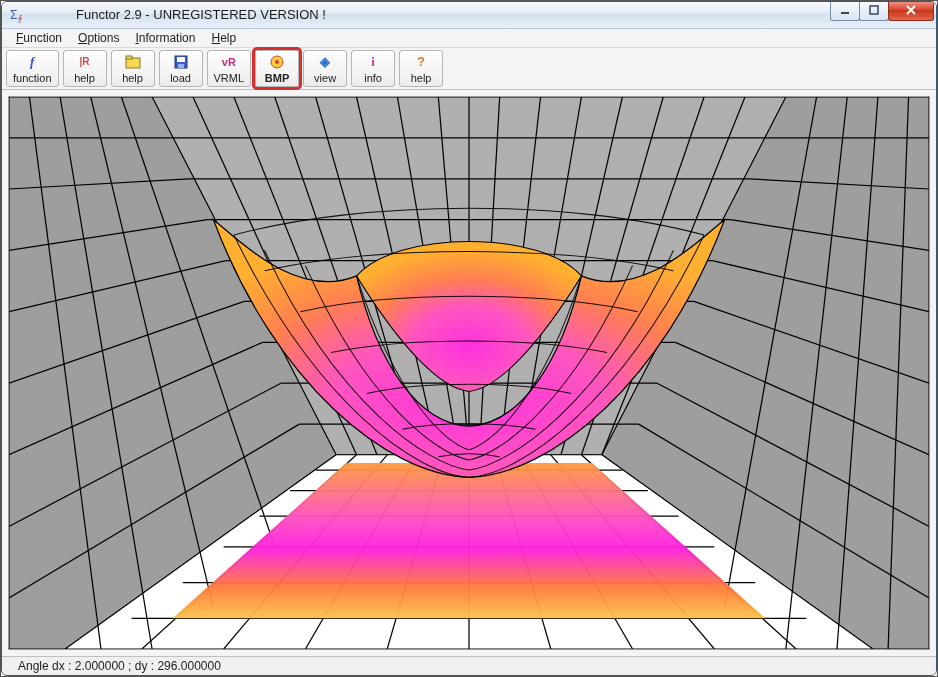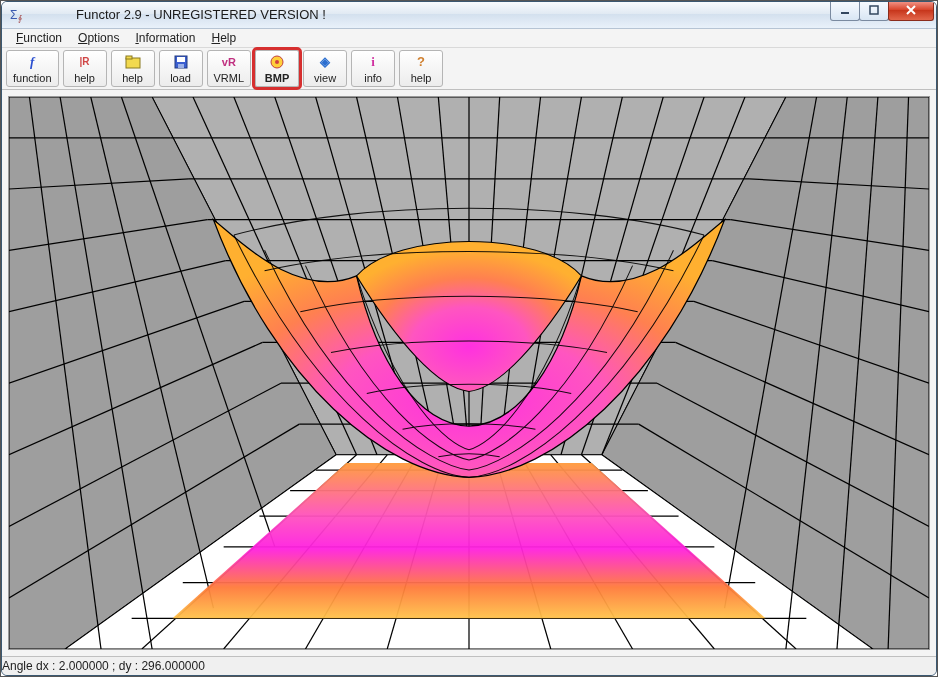--- a/index.html
+++ b/index.html
@@ -94,21 +94,21 @@
     position:relative;
     overflow:hidden;
   }
   .canvas svg { width:100%; height:100%; display:block; }
   
   .statusbar {
     height:22px;
     background:#f0f0f0;
     border-top:1px solid #c0c0c0;
     display:flex; align-items:center;
-    padding:0 0;
+    padding:0 16px;
     font-size:12px;
     color:#222;
   }
 </style>
 </head>
 <body>
 
 <div class="window">
 
   <div class="titlebar">

